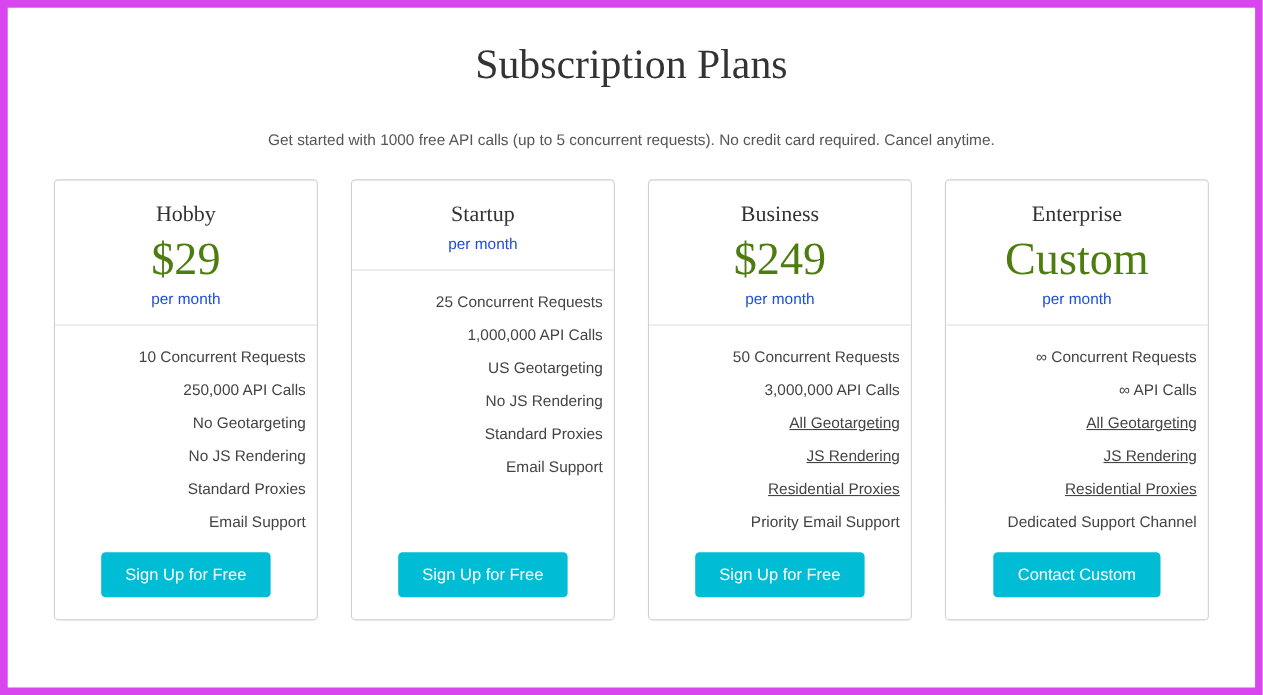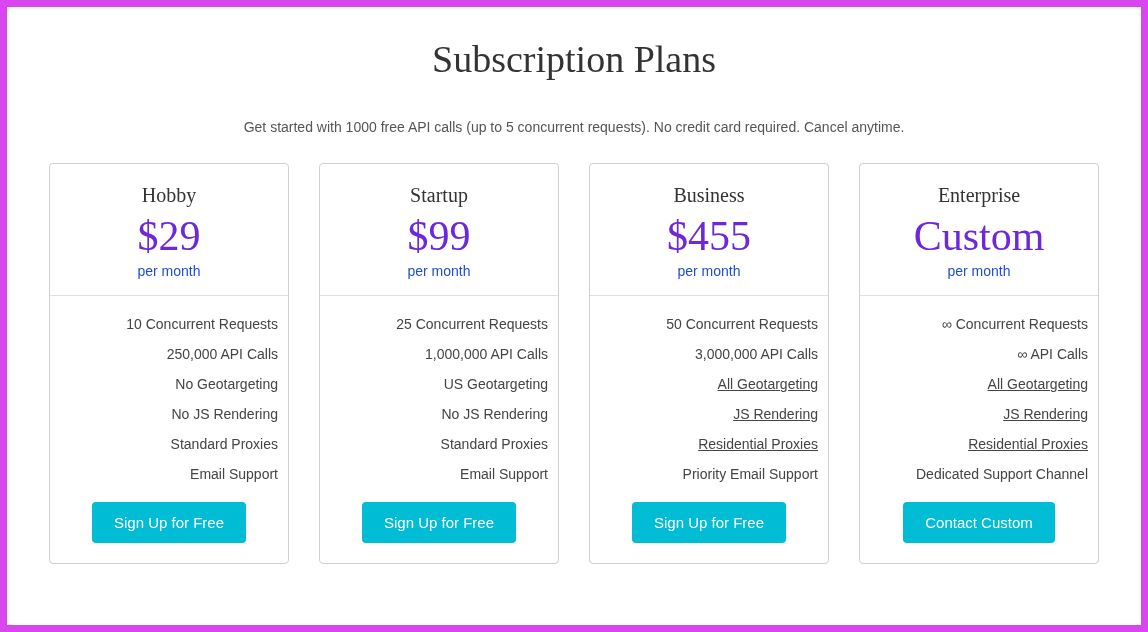--- a/index.html
+++ b/index.html
@@ -77,21 +77,21 @@
       font-size: 20px;
       font-weight: normal;
       color: #333;
       margin-bottom: 6px;
       font-family: Georgia, serif;
     }
 
     .plan-price {
       font-size: 42px;
       font-weight: normal;
-      color: #6d28d9;
+      color: #4d7c0f;
       font-family: Georgia, serif;
       line-height: 1.1;
     }
 
     .plan-period {
       font-size: 14px;
       color: #1d4ed8;
       font-family: Arial, sans-serif;
       margin-top: 4px;
     }
@@ -153,37 +153,36 @@
           <div class="feature-item">No Geotargeting</div>
           <div class="feature-item">No JS Rendering</div>
           <div class="feature-item">Standard Proxies</div>
           <div class="feature-item">Email Support</div>
         </div>
         <button class="plan-button">Sign Up for Free</button>
       </div>
       <div class="plan-card">
         <div class="plan-header">
           <div class="plan-name">Startup</div>
-          <div class="plan-price">$99</div>
           <div class="plan-period">per month</div>
         </div>
         <div class="plan-features">
           <div class="feature-item">25 Concurrent Requests</div>
           <div class="feature-item">1,000,000 API Calls</div>
           <div class="feature-item">US Geotargeting</div>
           <div class="feature-item">No JS Rendering</div>
           <div class="feature-item">Standard Proxies</div>
           <div class="feature-item">Email Support</div>
         </div>
         <button class="plan-button">Sign Up for Free</button>
       </div>
       <div class="plan-card">
         <div class="plan-header">
           <div class="plan-name">Business</div>
-          <div class="plan-price">$455</div>
+          <div class="plan-price">$249</div>
           <div class="plan-period">per month</div>
         </div>
         <div class="plan-features">
           <div class="feature-item">50 Concurrent Requests</div>
           <div class="feature-item">3,000,000 API Calls</div>
           <div class="feature-item linked">All Geotargeting</div>
           <div class="feature-item linked">JS Rendering</div>
           <div class="feature-item linked">Residential Proxies</div>
           <div class="feature-item">Priority Email Support</div>
         </div>

